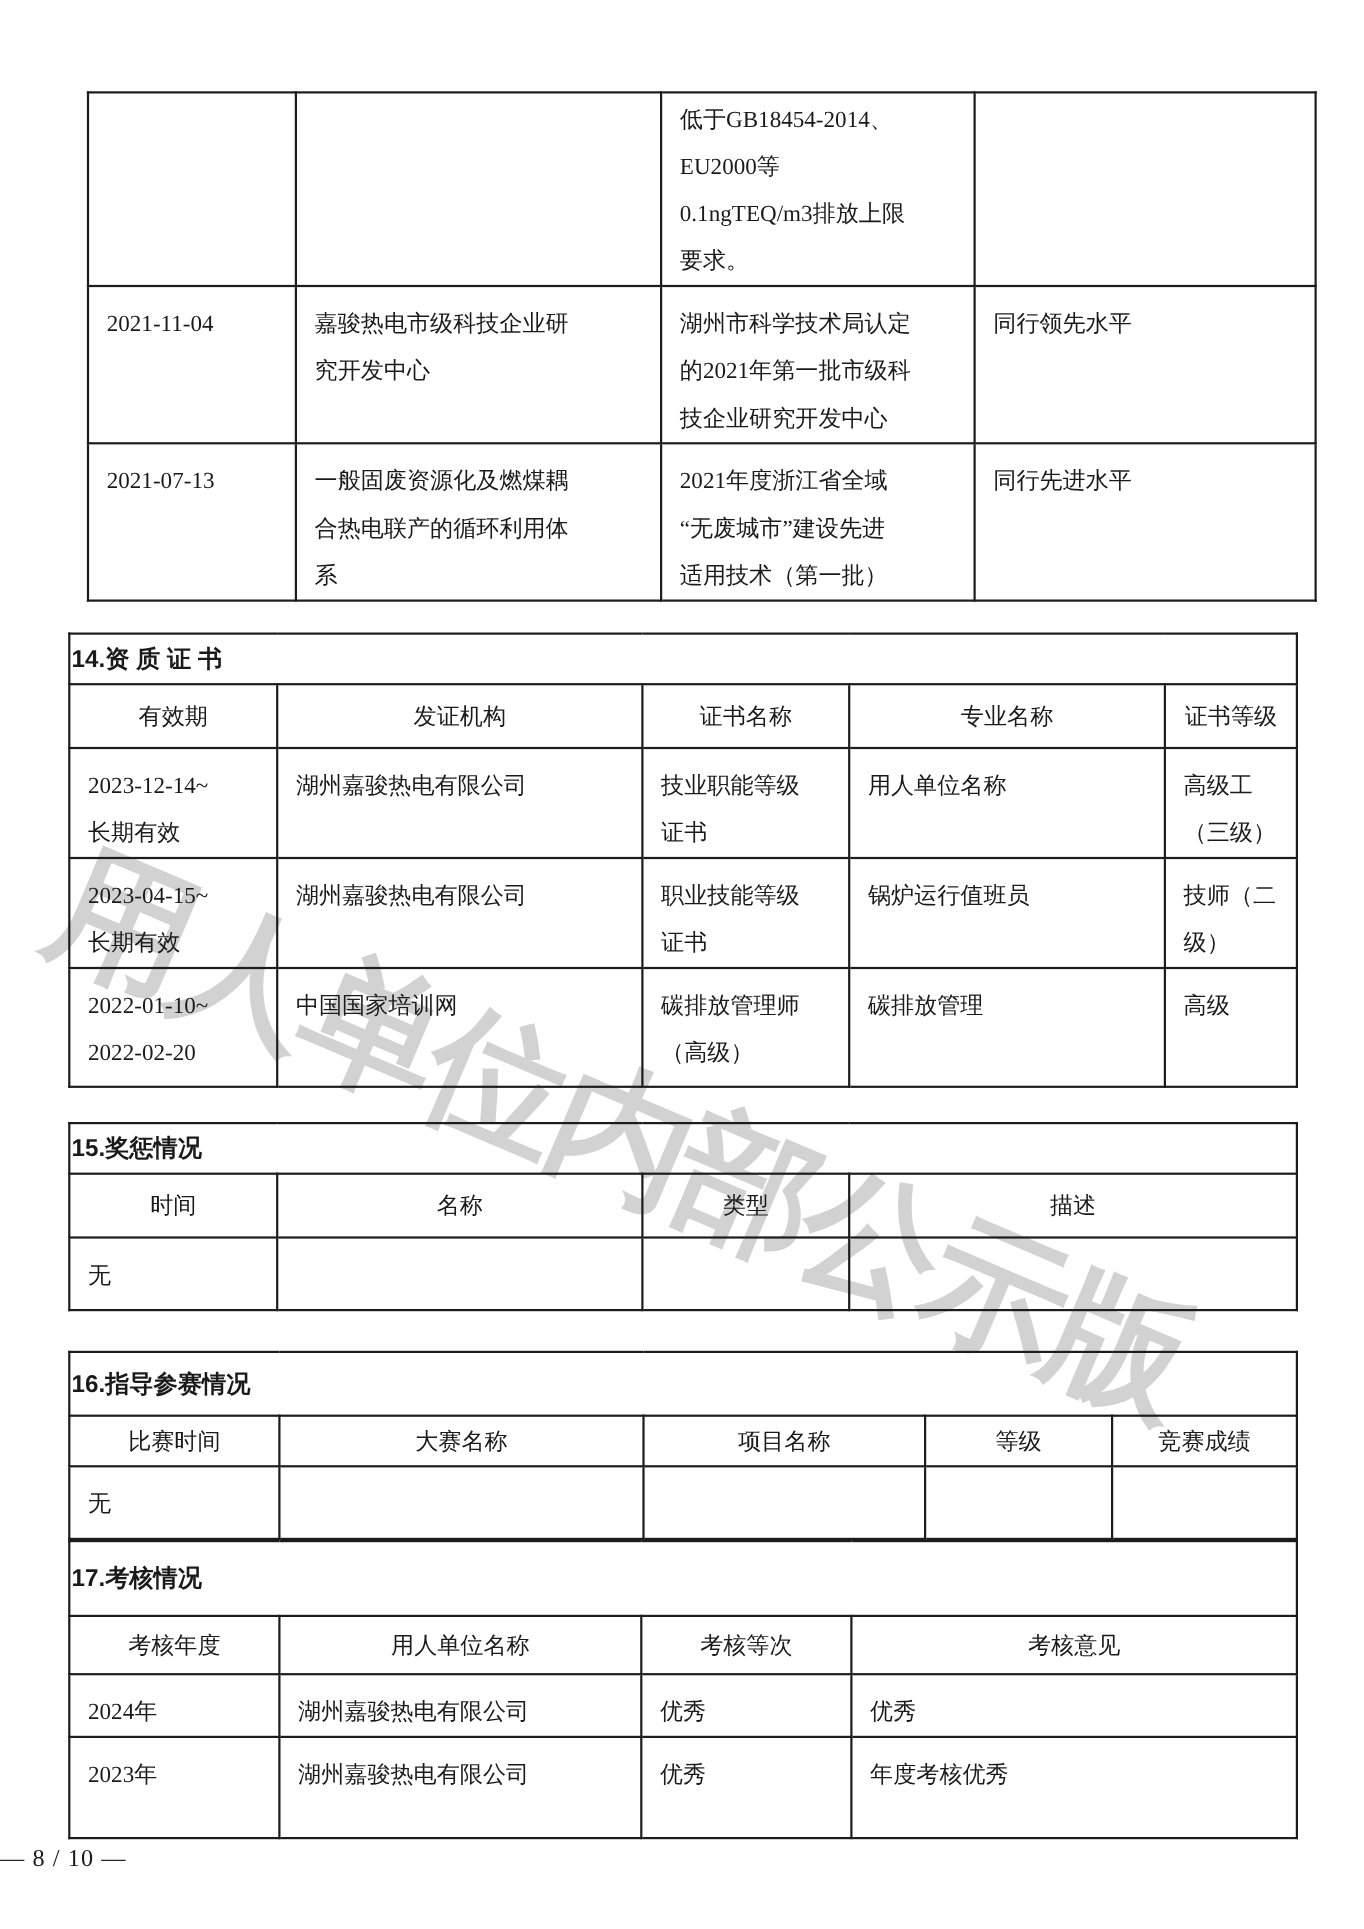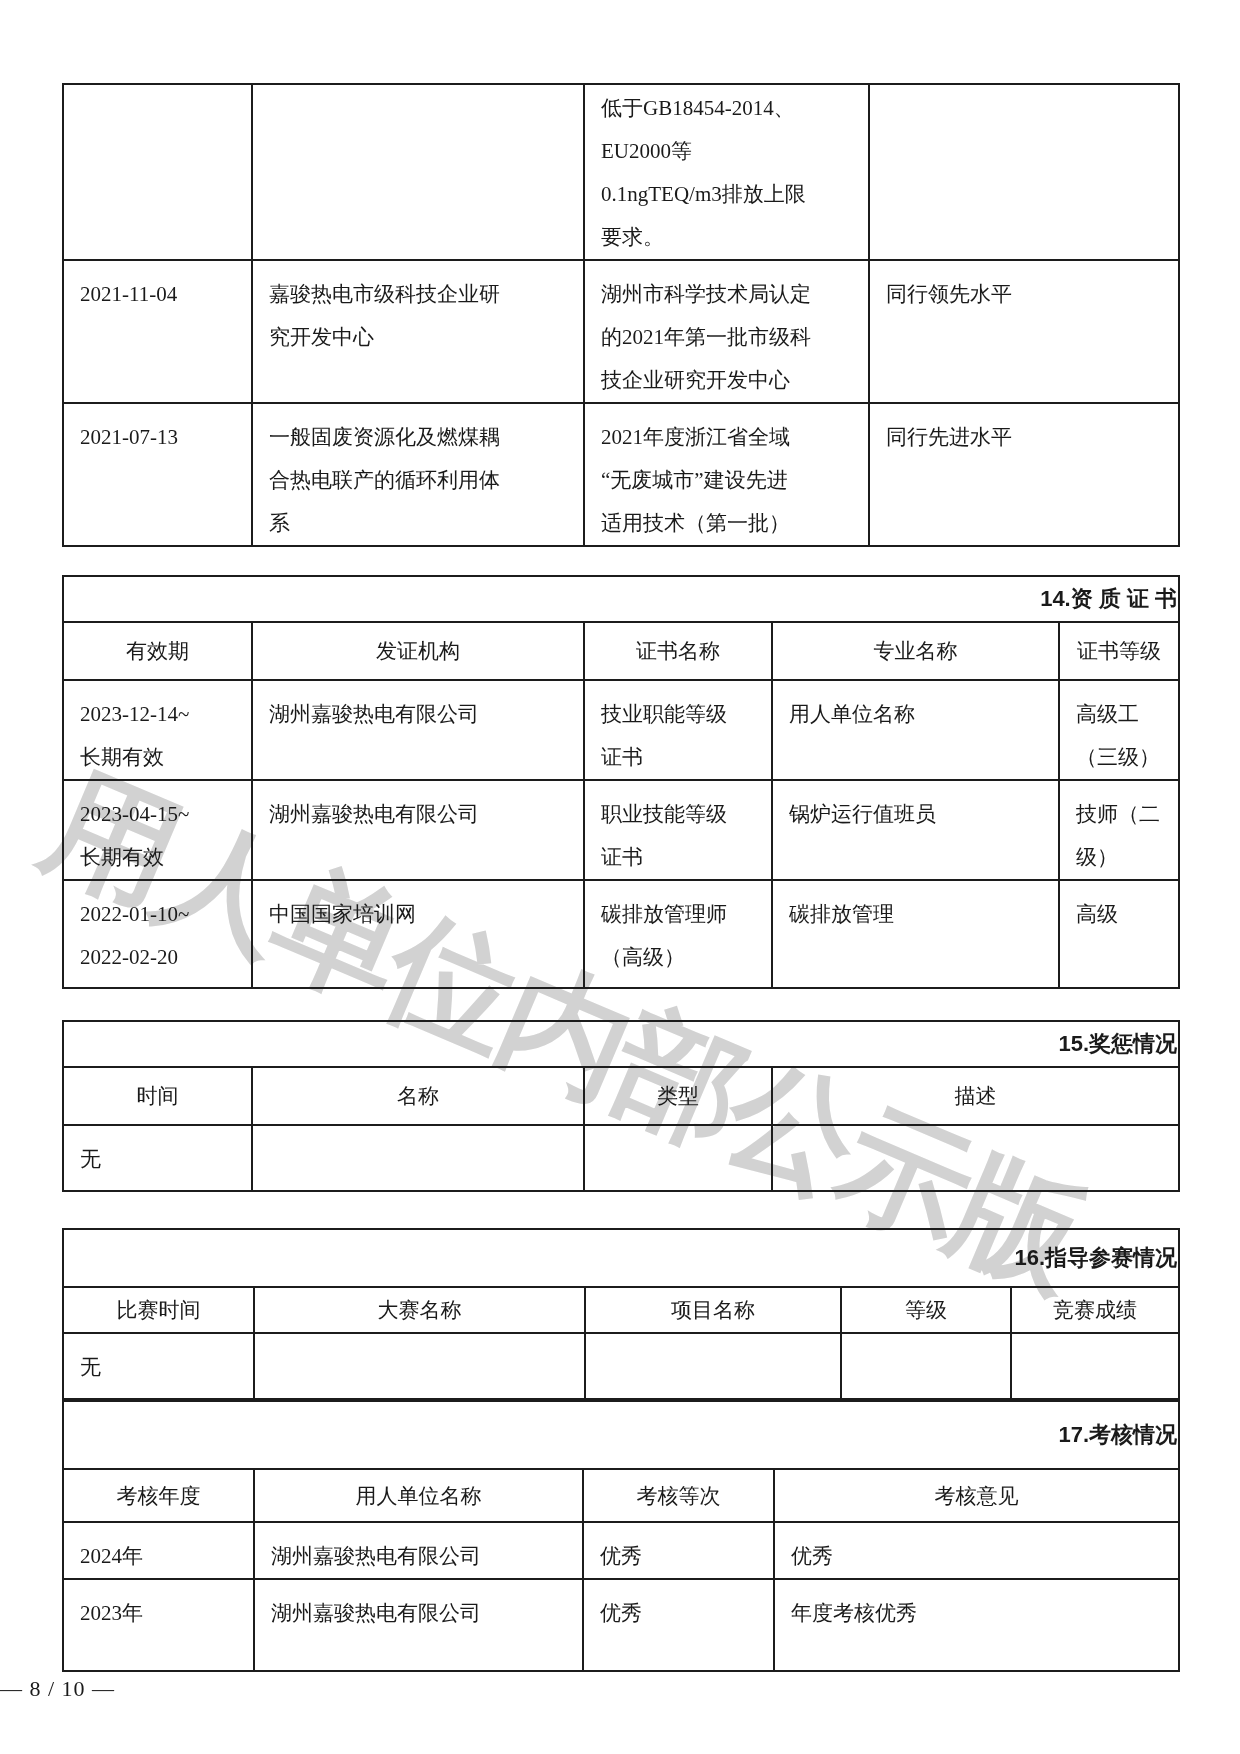--- a/index.html
+++ b/index.html
@@ -33,21 +33,21 @@
     table-layout:fixed;
     width:1116px;
     background:transparent;
   }
   table.doc td {
     border:2px solid #1c1c1c;
     box-sizing:border-box;
     overflow:hidden;
   }
   td.title-cell {
-    text-align:right;
+    text-align:left;
     vertical-align:middle;
     font-family:"Liberation Sans","DejaVu Sans",sans-serif;
     font-weight:bold;
     font-size:22px;
     border-bottom-width:3px;
   }
   td.hdr {
     text-align:center;
     vertical-align:middle;
     font-size:21px;
@@ -80,21 +80,21 @@
   #t17 tr.title { height:68px; } #t17 tr.hdr-row { height:53px; }
   #t17 tr.r0 { height:53px; } #t17 tr.r1 { height:92px; }
 </style>
 </head>
 <body>
 
 <div id="document-page">
 
   <div id="watermark">用人单位内部公示版</div>
 
-  <table class="doc" id="t13" style="top:83px;">
+  <table class="doc" id="t13" style="top:83px;margin-left:17px;">
     <colgroup>
       <col style="width:189px">
         <col style="width:332px">
         <col style="width:285px">
         <col style="width:310px">
     </colgroup>
     <tbody>
         <tr class="r0">
       <td class="cell tight"></td>
       <td class="cell tight"></td>

